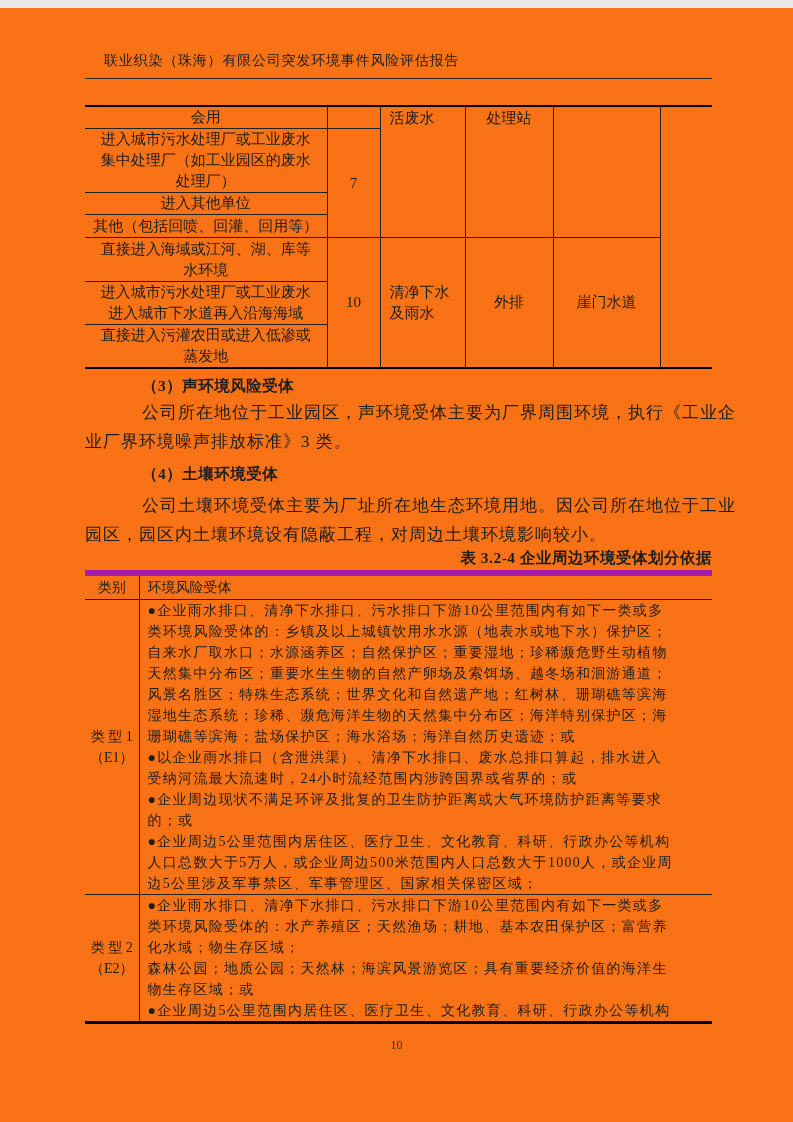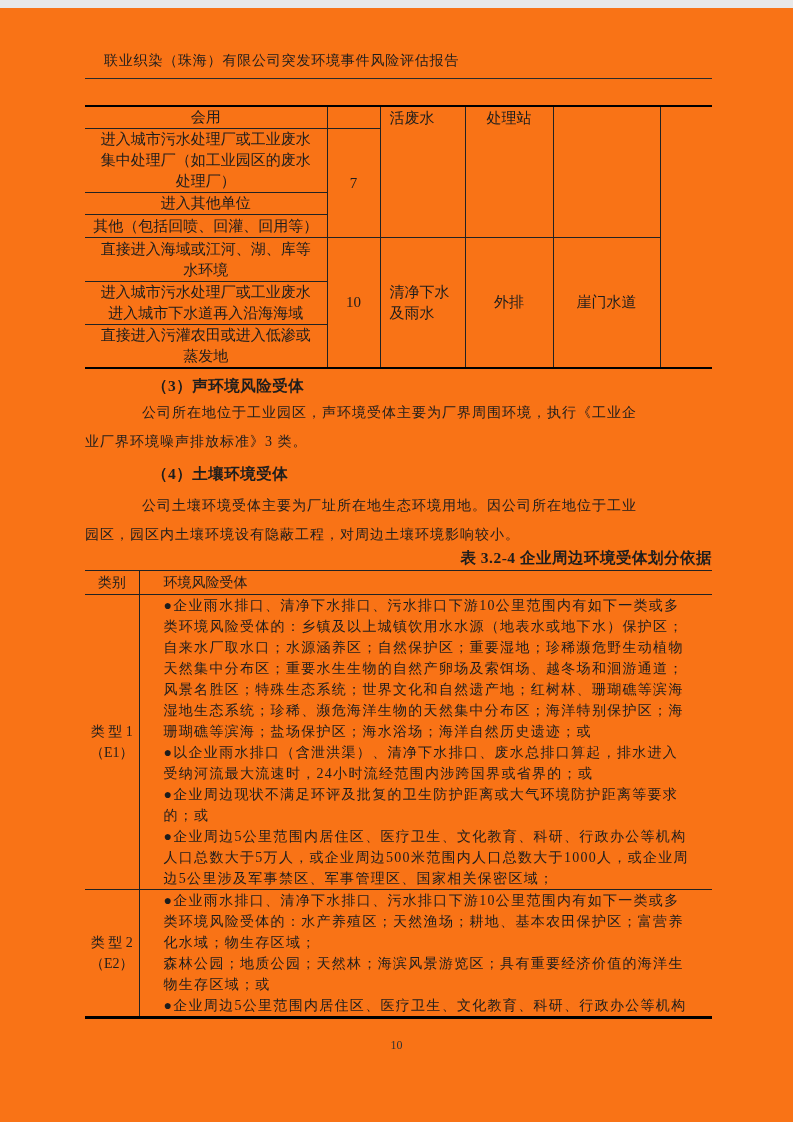--- a/index.html
+++ b/index.html
@@ -40,44 +40,44 @@
   .t1 td.leftpad{text-align:left;padding-left:9px;}
   .t1 tr.r1 td{height:21px;}
   .t1 tr.r2 td.c1{height:63px;}
   .t1 tr.r3 td.c1{height:20px;}
   .t1 tr.r4 td.c1{height:22px;}
   .t1 tr.r5 td.c1{height:43px;text-align:center;}
   .t1 tr.r6 td.c1{height:42px;}
   .t1 tr.r7 td.c1{height:41px;}
   
   .sec-heading{
-    position:absolute;left:152px;
+    position:absolute;left:142px;
     font-size:15.5px;font-weight:bold;letter-spacing:0.5px;
   }
   .para{
     position:absolute;left:85px;width:640px;
-    font-size:14px;letter-spacing:1px;
+    font-size:17px;letter-spacing:1px;
   }
   .para div{line-height:29px;white-space:nowrap;}
   
   .t2-title{
     position:absolute;top:540px;left:85px;width:627px;
     text-align:right;font-size:15.5px;font-weight:bold;letter-spacing:0.5px;
   }
   
   .t2{
     position:absolute;top:562px;left:85px;width:627px;
     font-size:14px;line-height:21px;
-    border-top:1px solid #a21caf;
+    border-top:6px solid #a21caf;
     border-bottom:3px solid #000;
   }
   .t2 td{
     border:1px solid #222;
     vertical-align:middle;
-    padding:0 24px;overflow:hidden;
+    padding:0 8px;overflow:hidden;
   }
   .t2 tr td:first-child{border-left:0;text-align:center;padding:0 2px;}
   .t2 tr td:last-child{border-right:0;}
   .t2 tr.hdr td{height:23px;}
   .t2 tr.row-e1 td{height:293px;}
   .t2 tr.row-e2 td{height:124px;}
   .t2 td.content{letter-spacing:1.3px;}
   .t2 td.content div{white-space:nowrap;}
   
   .page-num{

